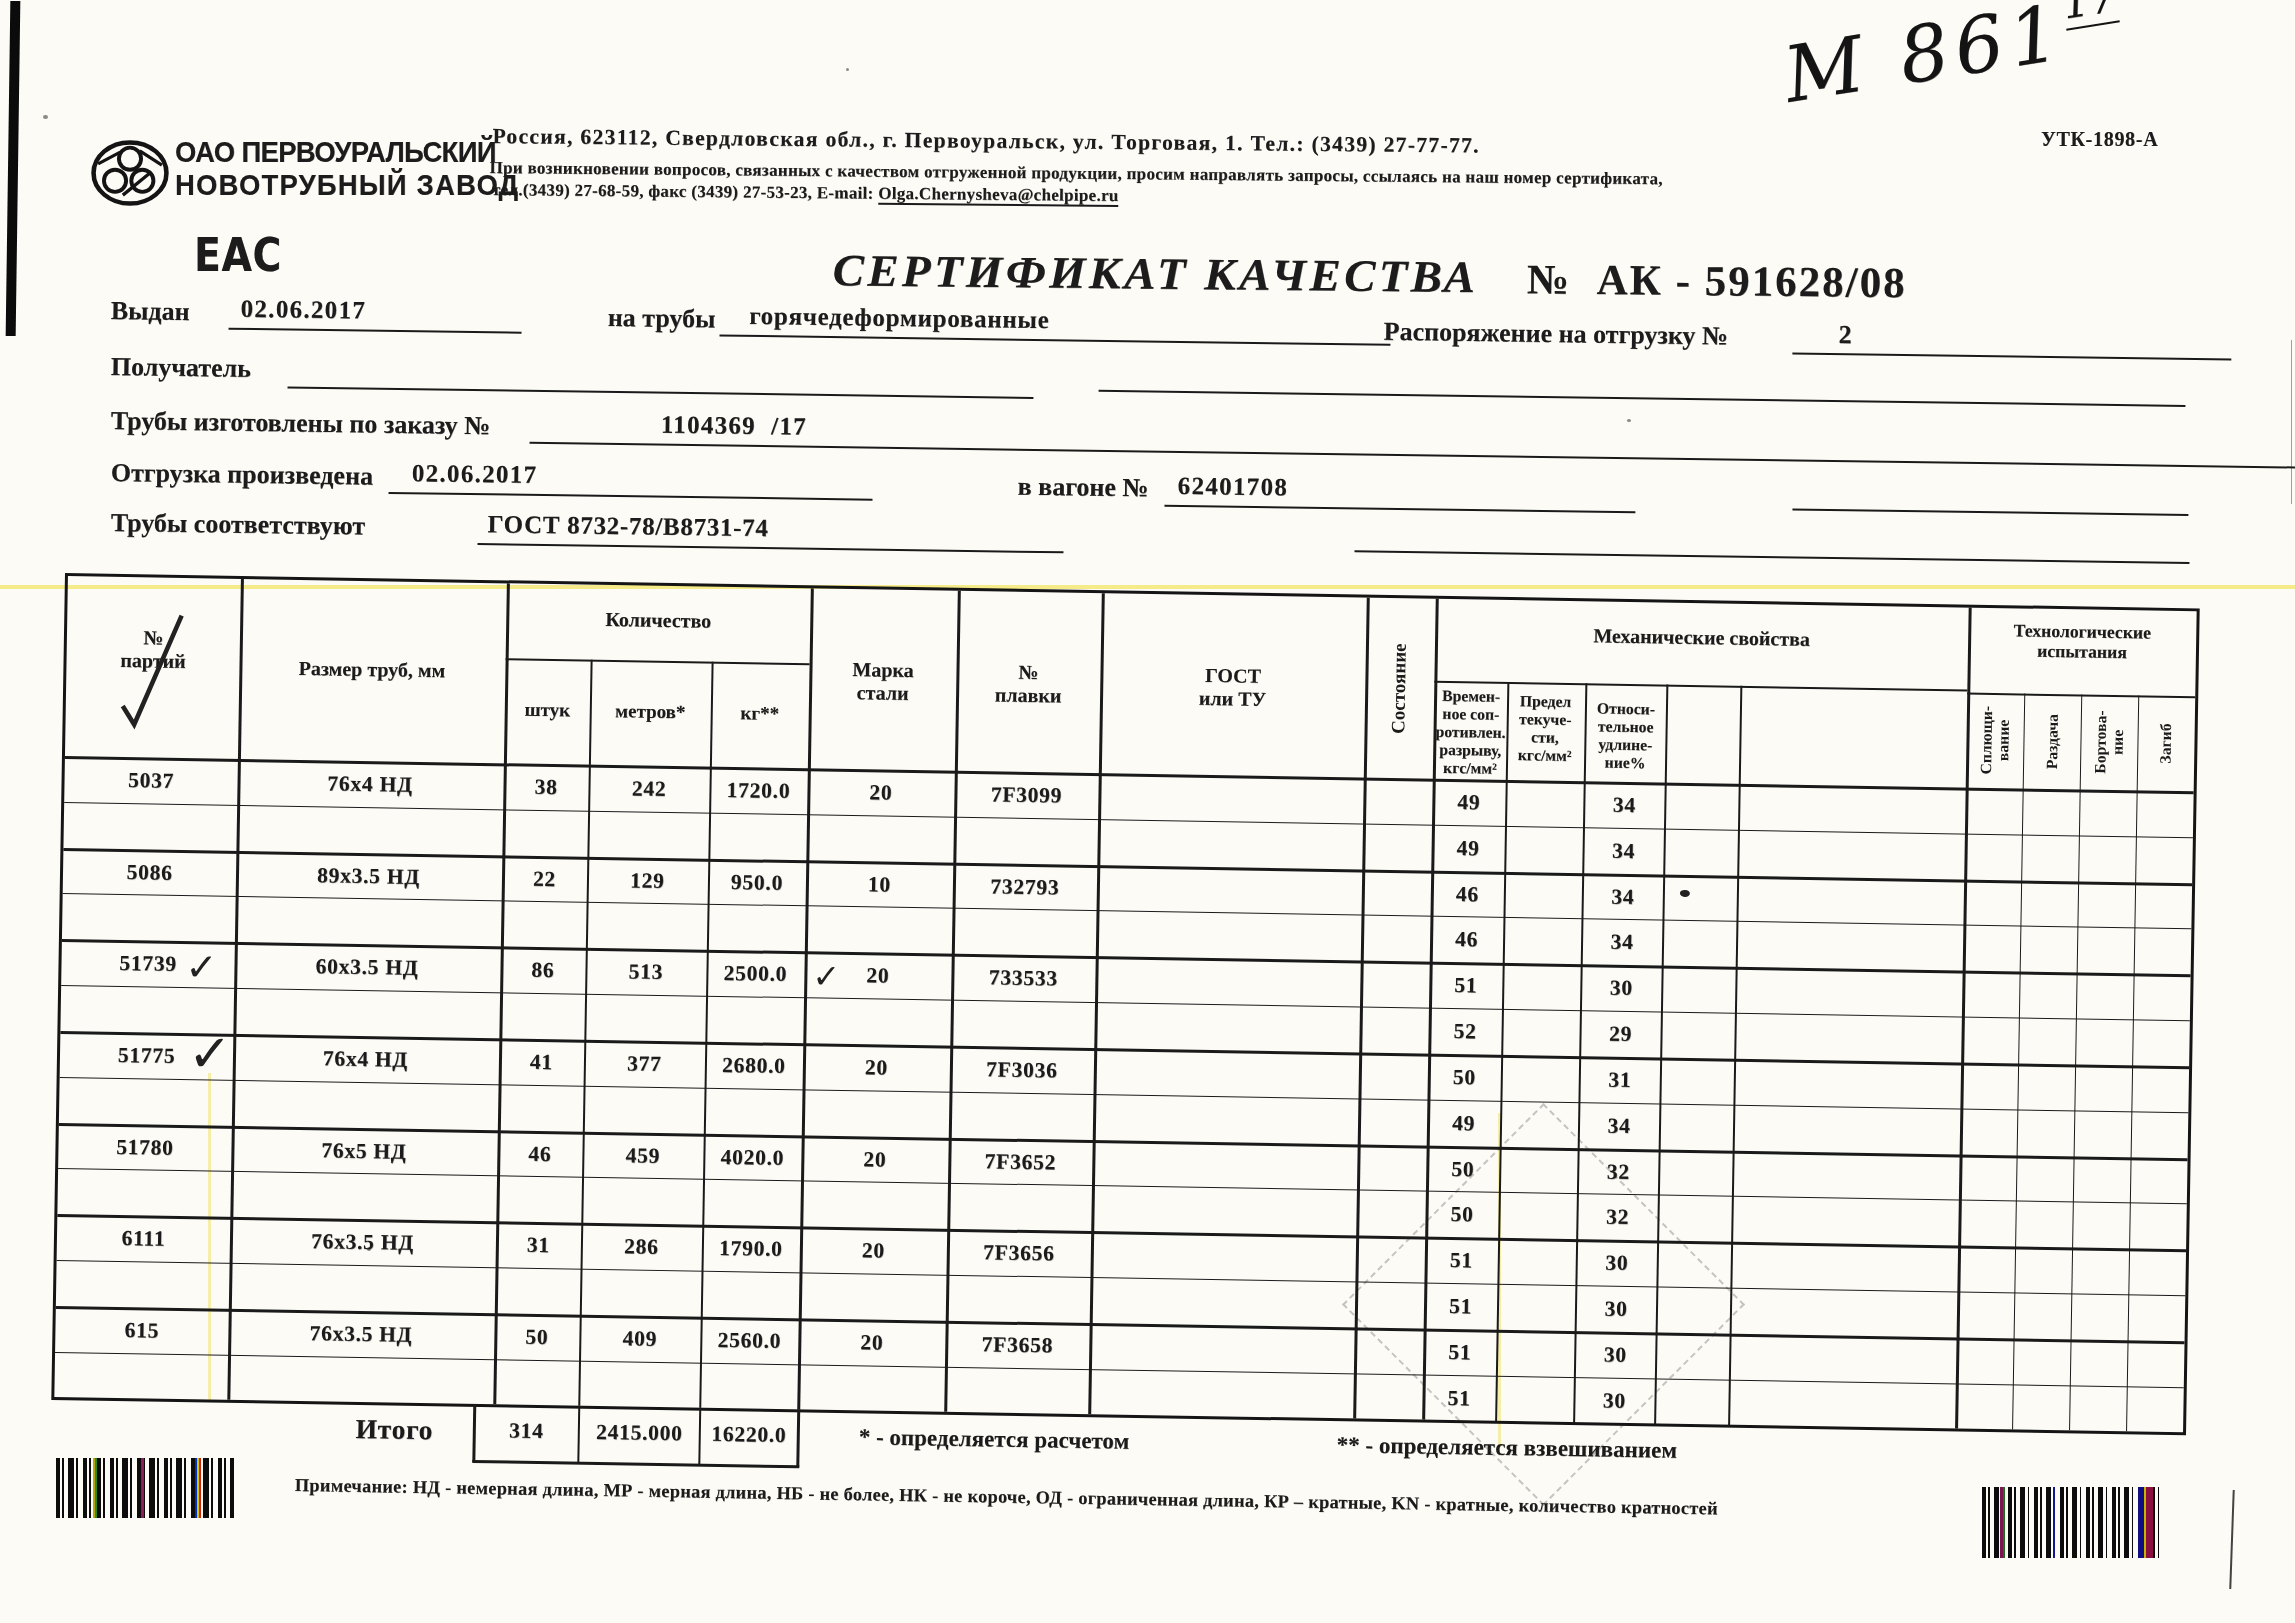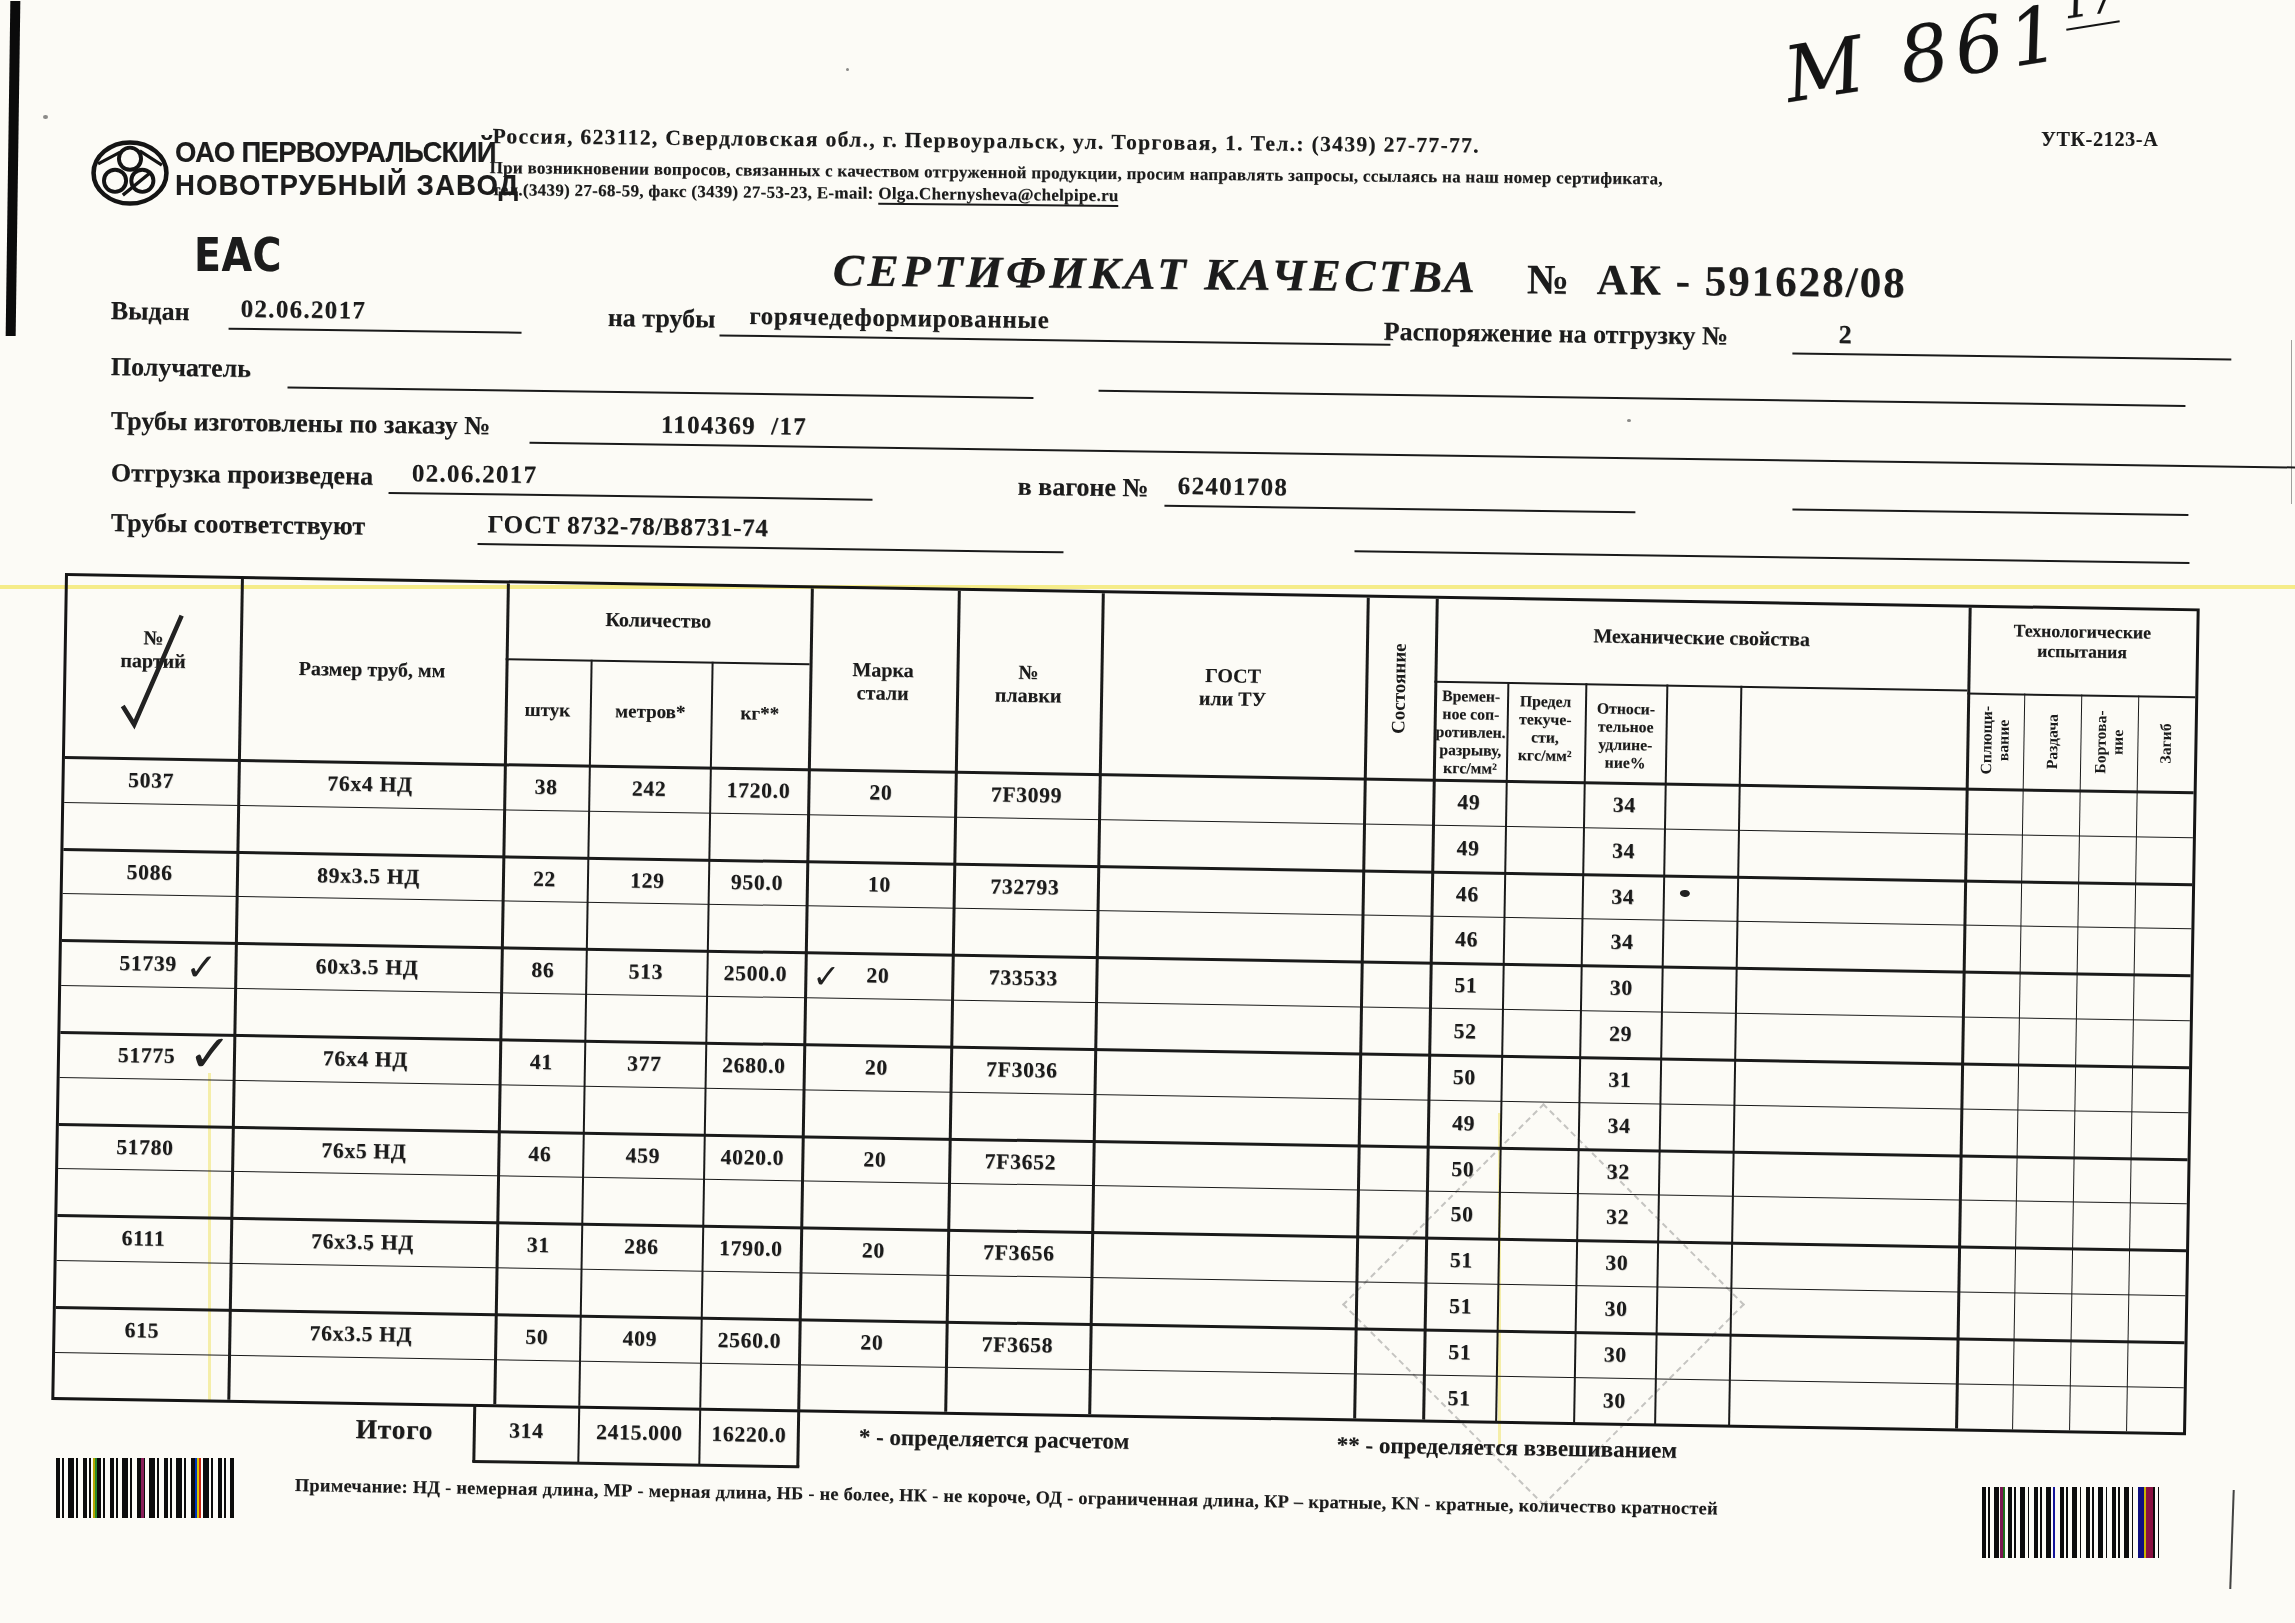--- a/index.html
+++ b/index.html
@@ -64,21 +64,21 @@
     <div class="abs" style="left:2.6px;top:56px;white-space:nowrap;">
       <span class="txt" style="position:static;font-size:17px;letter-spacing:0.3px;">тел.(3439) 27-68-59, факс (3439) 27-53-23,  E-mail: </span><span class="txt" style="position:static;font-size:17px;letter-spacing:0.3px;border-bottom:2px solid #1a1a1a;">Olga.Chernysheva@chelpipe.ru</span>
     </div>
   </div>
 
   <div class="abs" style="left:1777px;top:25px;transform:rotate(-9deg);transform-origin:0 0;">
     <span class="txt" style="position:static;font-family:'DejaVu Serif',serif;font-style:italic;font-weight:400;font-size:77px;letter-spacing:6.5px;color:#141414;">М 861</span>
     <span class="txt" style="position:static;font-family:'DejaVu Serif',serif;font-style:italic;font-weight:400;font-size:42px;color:#141414;vertical-align:39px;border-bottom:2.6px solid #141414;">17</span>
   </div>
 
-  <div class="txt" style="left:2041px;top:128px;font-size:20px;letter-spacing:0.7px;">УТК-2123-А</div>
+  <div class="txt" style="left:2041px;top:128px;font-size:20px;letter-spacing:0.7px;">УТК-1898-А</div>
 
   <div class="abs" style="left:833px;top:243px;transform:rotate(.6deg);transform-origin:0 0;white-space:nowrap;">
     <span class="txt" style="position:static;font-size:47px;font-style:italic;letter-spacing:3.3px;transform:scaleY(.96);display:inline-block;">СЕРТИФИКАТ КАЧЕСТВА</span>
     <span class="txt" style="position:static;font-size:42px;margin-left:46px;">№</span>
     <span class="txt" style="position:static;font-size:43px;letter-spacing:2px;margin-left:25px;">АК - 591628/08</span>
   </div>
 
   <div class="fline" style="top:296px;">
     <span class="txt" style="left:0;top:0;font-size:26px;">Выдан</span>
     <span class="txt ul" style="left:118px;top:-2.6px;width:281px;height:33px;font-size:25px;padding-left:11.8px;letter-spacing:1.3px;"><span>02.06.2017</span></span>

